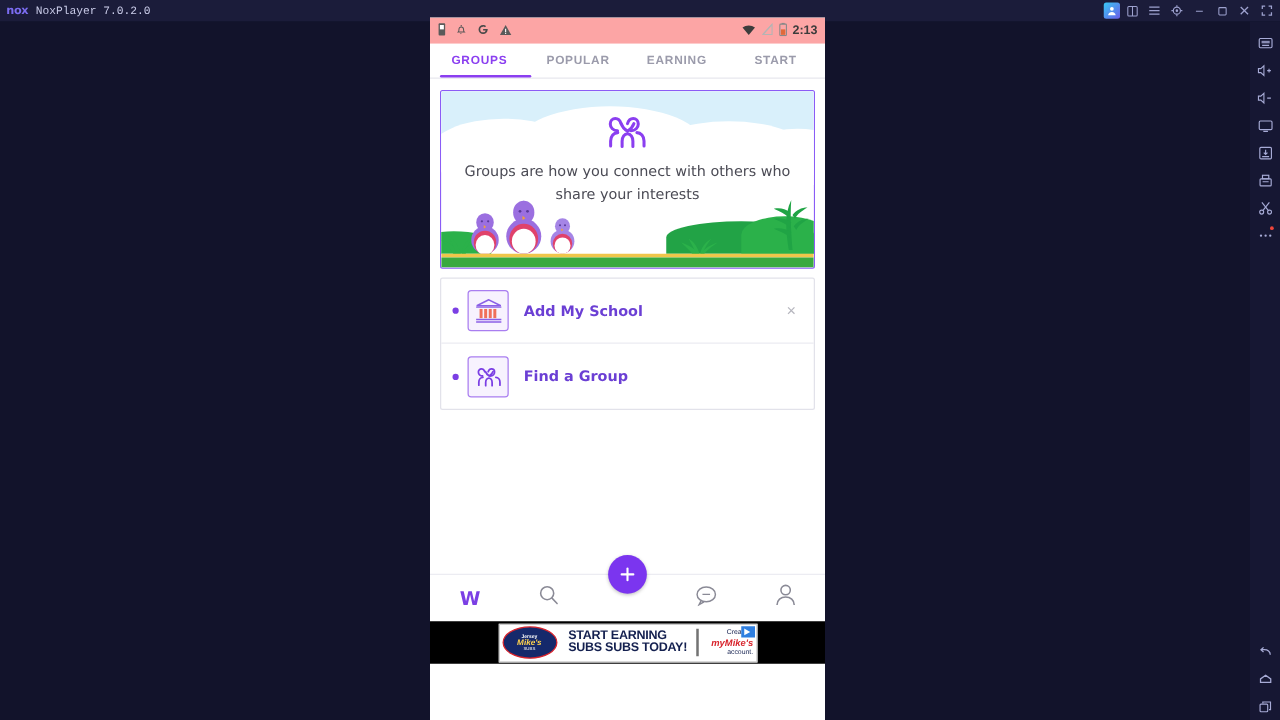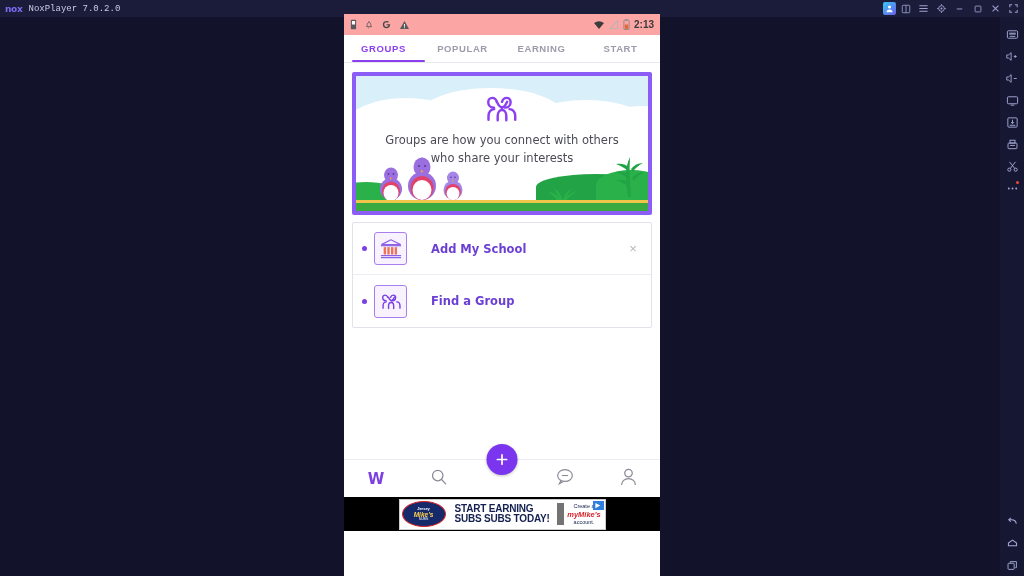--- a/index.html
+++ b/index.html
@@ -73,21 +73,21 @@
     font-size: 9.5px; letter-spacing: 0.6px; color: #9b9bab; font-weight: bold;
   }
   .tab.active { color: #8b3ff0; }
   .tab-underline {
     position: absolute; bottom: 0; left: 8px; width: 73px; height: 2.5px;
     background: #8b3ff0; border-radius: 2px;
   }
 
   
   .hero {
-    margin: 9px 8px 0 8px; height: 143px; border: 4px solid #8b5cf6;
+    margin: 9px 8px 0 8px; height: 143px; border: 1px solid #8b5cf6;
     border-radius: 2px; overflow: hidden; position: relative;
     background: #ffffff;
   }
   .hero-sky { position: absolute; inset: 0; background: #ffffff; }
   .hero-cloudband {
     position: absolute; left: 0; top: 0; width: 100%; height: 46px;
     background: #d9f0fb;
   }
   .hero-cloud {
     position: absolute; background: #ffffff; border-radius: 50%;
@@ -121,21 +121,21 @@
     border-bottom: 1px solid #ececf2; position: relative;
   }
   .action-row:last-child { border-bottom: none; }
   .row-dot { width: 5px; height: 5px; border-radius: 50%; background: #7b3fe4; flex: 0 0 auto; }
   .row-icon {
     width: 33px; height: 33px; margin-left: 7px; border: 1.5px solid #a97ef0;
     border-radius: 3px; background: #f7f2fe; display: flex; align-items: center; justify-content: center;
     flex: 0 0 auto;
   }
   .row-label {
-    margin-left: 24px; font-size: 11.5px; color: #6b3fd4; font-weight: bold;
+    margin-left: 12px; font-size: 11.5px; color: #6b3fd4; font-weight: bold;
     font-family: "DejaVu Sans", sans-serif;
   }
   .row-close {
     margin-left: auto; width: 18px; height: 18px; display: flex; align-items: center;
     justify-content: center; color: #b6b6be; font-size: 13px;
   }
 
   
   .bottomnav {
     height: 38px; border-top: 1px solid #ececf2; background: #ffffff;
@@ -165,21 +165,21 @@
     border-radius: 50%; display: flex; flex-direction: column; align-items: center;
     justify-content: center; flex: 0 0 auto; border: 1.5px solid #d8242c;
   }
   .ad-logo-t1 { font-size: 4px; color: #ffffff; font-weight: bold; line-height: 1; }
   .ad-logo-t2 { font-size: 6.5px; color: #ffd34d; font-weight: bold; font-style: italic; line-height: 1.1; }
   .ad-logo-t3 { font-size: 3.5px; color: #ffffff; line-height: 1; }
   .ad-mid { margin-left: 9px; flex: 1; }
   .ad-l1 { font-size: 10px; font-weight: bold; color: #14204f; line-height: 1.05; letter-spacing: -0.2px; }
   .ad-l2 { font-size: 10px; font-weight: bold; color: #14204f; line-height: 1.05; letter-spacing: -0.2px; }
   .ad-cta {
-    width: 48px; text-align: center; border-left: 7px solid #737373; padding: 0 2px;
+    width: 48px; text-align: right; border-left: 2px solid #737373; padding: 0 2px;
     flex: 0 0 auto;
   }
   .ad-c1 { font-size: 5.5px; color: #14204f; line-height: 1.2; }
   .ad-c2 { font-size: 7.5px; font-weight: bold; color: #d8242c; font-style: italic; line-height: 1.2; }
   .ad-c3 { font-size: 5.5px; color: #14204f; line-height: 1.2; }
   .ad-badge {
     position: absolute; right: 1px; top: 1px; width: 11px; height: 9px;
     background: #2f7fe0; display: flex; align-items: center; justify-content: center;
   }
 </style>

